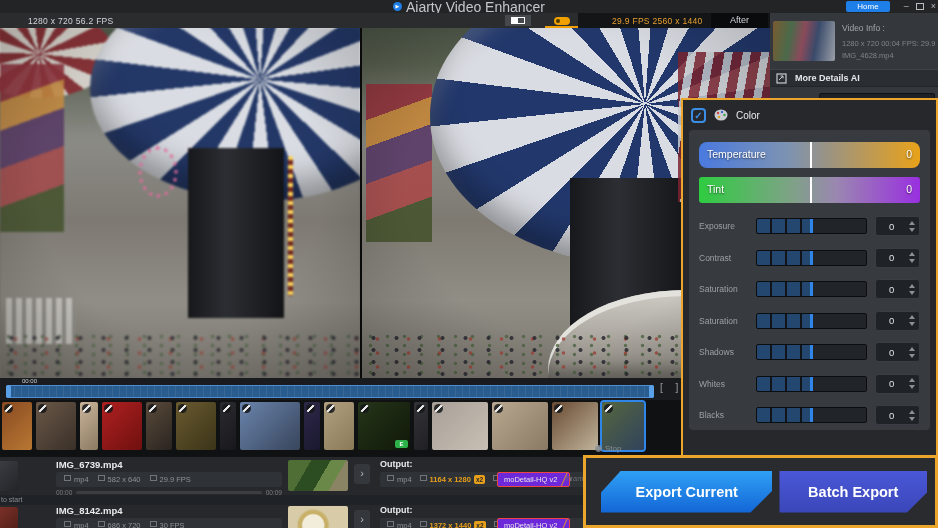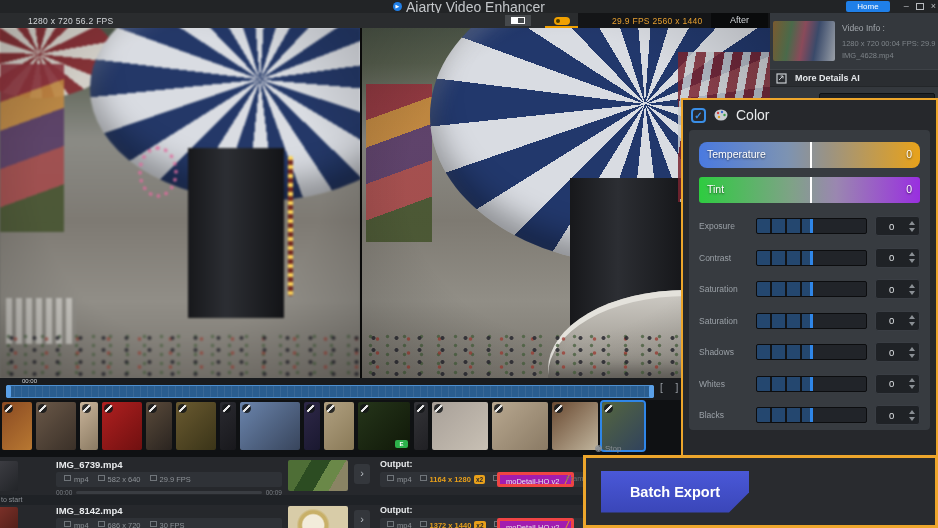--- a/index.html
+++ b/index.html
@@ -105,29 +105,29 @@
   .trimrow { position:absolute; left:56px; top:30px; width:226px; display:flex; align-items:center; gap:4px; font-size:6.5px; color:#7a7f84; }
   .trimtrack { flex:1; height:3px; background:#3a3d42; border-radius:2px; }
   .bigthumb { position:absolute; left:288px; top:1px; width:60px; height:31px; border-radius:2px; }
   .bigthumb.g1 { background:linear-gradient(120deg,#4e6e36 0 30%, #2c4c22 30% 55%, #6a8848 55% 75%, #8a8464 75%); }
   .bigthumb.g2 { background:radial-gradient(circle at 42% 62%, #f2ecda 26%, #c8b068 30% 36%, #d8cca8 42%), linear-gradient(90deg,#d8cca8 75%, #6a3c28 75%); }
   .qchev { position:absolute; left:354px; top:5px; width:16px; height:20px; background:#34373c; border-radius:3px; color:#b8bdc2; font-size:11px; text-align:center; line-height:19px; cursor:pointer; }
   .outlabel { position:absolute; left:380px; top:0; font-size:9px; font-weight:bold; color:#e8eaec; }
   .outbar { position:absolute; left:380px; top:13px; width:206px; height:15px; background:#2f3237; border-radius:2px; display:flex; align-items:center; gap:8px; padding:0 7px; }
   .res-orange { color:#e8a01a; font-weight:bold; }
   .x2-badge { background:#e8a01a; color:#26282c; font-size:6.5px; font-weight:bold; border-radius:2px; padding:0 2px; line-height:9px; }
-  .modelbadge { position:absolute; left:497px; top:13px; height:15px; border:3px solid #ef4444; border-radius:2px; font-size:7.5px; color:#e8e8e8; line-height:13px; padding:0 12px 0 6px; white-space:nowrap; background:#a21caf; overflow:hidden; }
+  .modelbadge { position:absolute; left:497px; top:13px; height:15px; border:1px solid #ef4444; border-radius:2px; font-size:7.5px; color:#e8e8e8; line-height:13px; padding:0 12px 0 6px; white-space:nowrap; background:#6d28d9; overflow:hidden; }
   .modelbadge::after { content:""; position:absolute; right:5px; top:-3px; width:1px; height:22px; background:#d89030; transform:rotate(24deg); }
   .partial-text { position:absolute; left:566px; top:15px; font-size:7.5px; color:#6a6f74; }
 
   
   .color-box { position:absolute; left:681px; top:98px; width:257px; height:360px; border:2px solid #eda62c; background:#26282c; z-index:8; }
   .cp-header { display:flex; align-items:center; gap:8px; height:30px; padding-left:8px; }
   .checkbox { width:15px; height:15px; border:2px solid #3a8ee6; border-radius:4px; color:#3a8ee6; font-size:10px; font-weight:bold; text-align:center; line-height:12px; cursor:pointer; background:#1d2averaged024; }
-  .cp-title { font-size:14px; color:#e8eaec;text-align:center; }
+  .cp-title { font-size:10px; color:#e8eaec;text-align:center; }
   .cp-body { position:absolute; left:6px; top:30px; width:241px; height:300px; background:#373b40; border-radius:4px; padding:12px 10px 0 10px; }
   .grad-slider { position:relative; height:26px; border-radius:3px; margin-bottom:9px; cursor:pointer; }
   .grad-slider.temp { background:linear-gradient(90deg,#4a7ae0 0%, #7d93b2 40%, #9a9384 58%, #e8a21a 100%);border-radius:8px; }
   .grad-slider.tint { background:linear-gradient(90deg,#2ecc40 0%, #7fa287 42%, #9a87b0 62%, #992fe0 100%); }
   .gs-label { position:absolute; left:8px; top:6px; font-size:10.5px; color:#fff; text-shadow:0 1px 2px rgba(0,0,0,.6); }
   .gs-value { position:absolute; right:8px; top:6px; font-size:10.5px; color:#fff; text-shadow:0 1px 2px rgba(0,0,0,.6); }
   .gs-marker { position:absolute; left:50%; top:0; width:2px; height:26px; background:#fff; }
   .mini-rows { margin-top:13px; }
   .mini-row { display:flex; align-items:center; height:20px; margin-bottom:11.5px; }
   .mini-label { width:60px; font-size:8.5px; color:#9aa0a6; }
@@ -494,16 +494,17 @@
         </div>
       </div>
     </div>
   </div>
 
   <div class="stop-ctl">
     <span class="stop-dot"></span>
     <span>Stop</span>
   </div>
   <div class="export-box">
+    <div class="exp-btn exp-current">Export Current</div>
     <div class="exp-btn exp-batch">Batch Export</div>
   </div>
 
 </div>
 
 </body></html>

